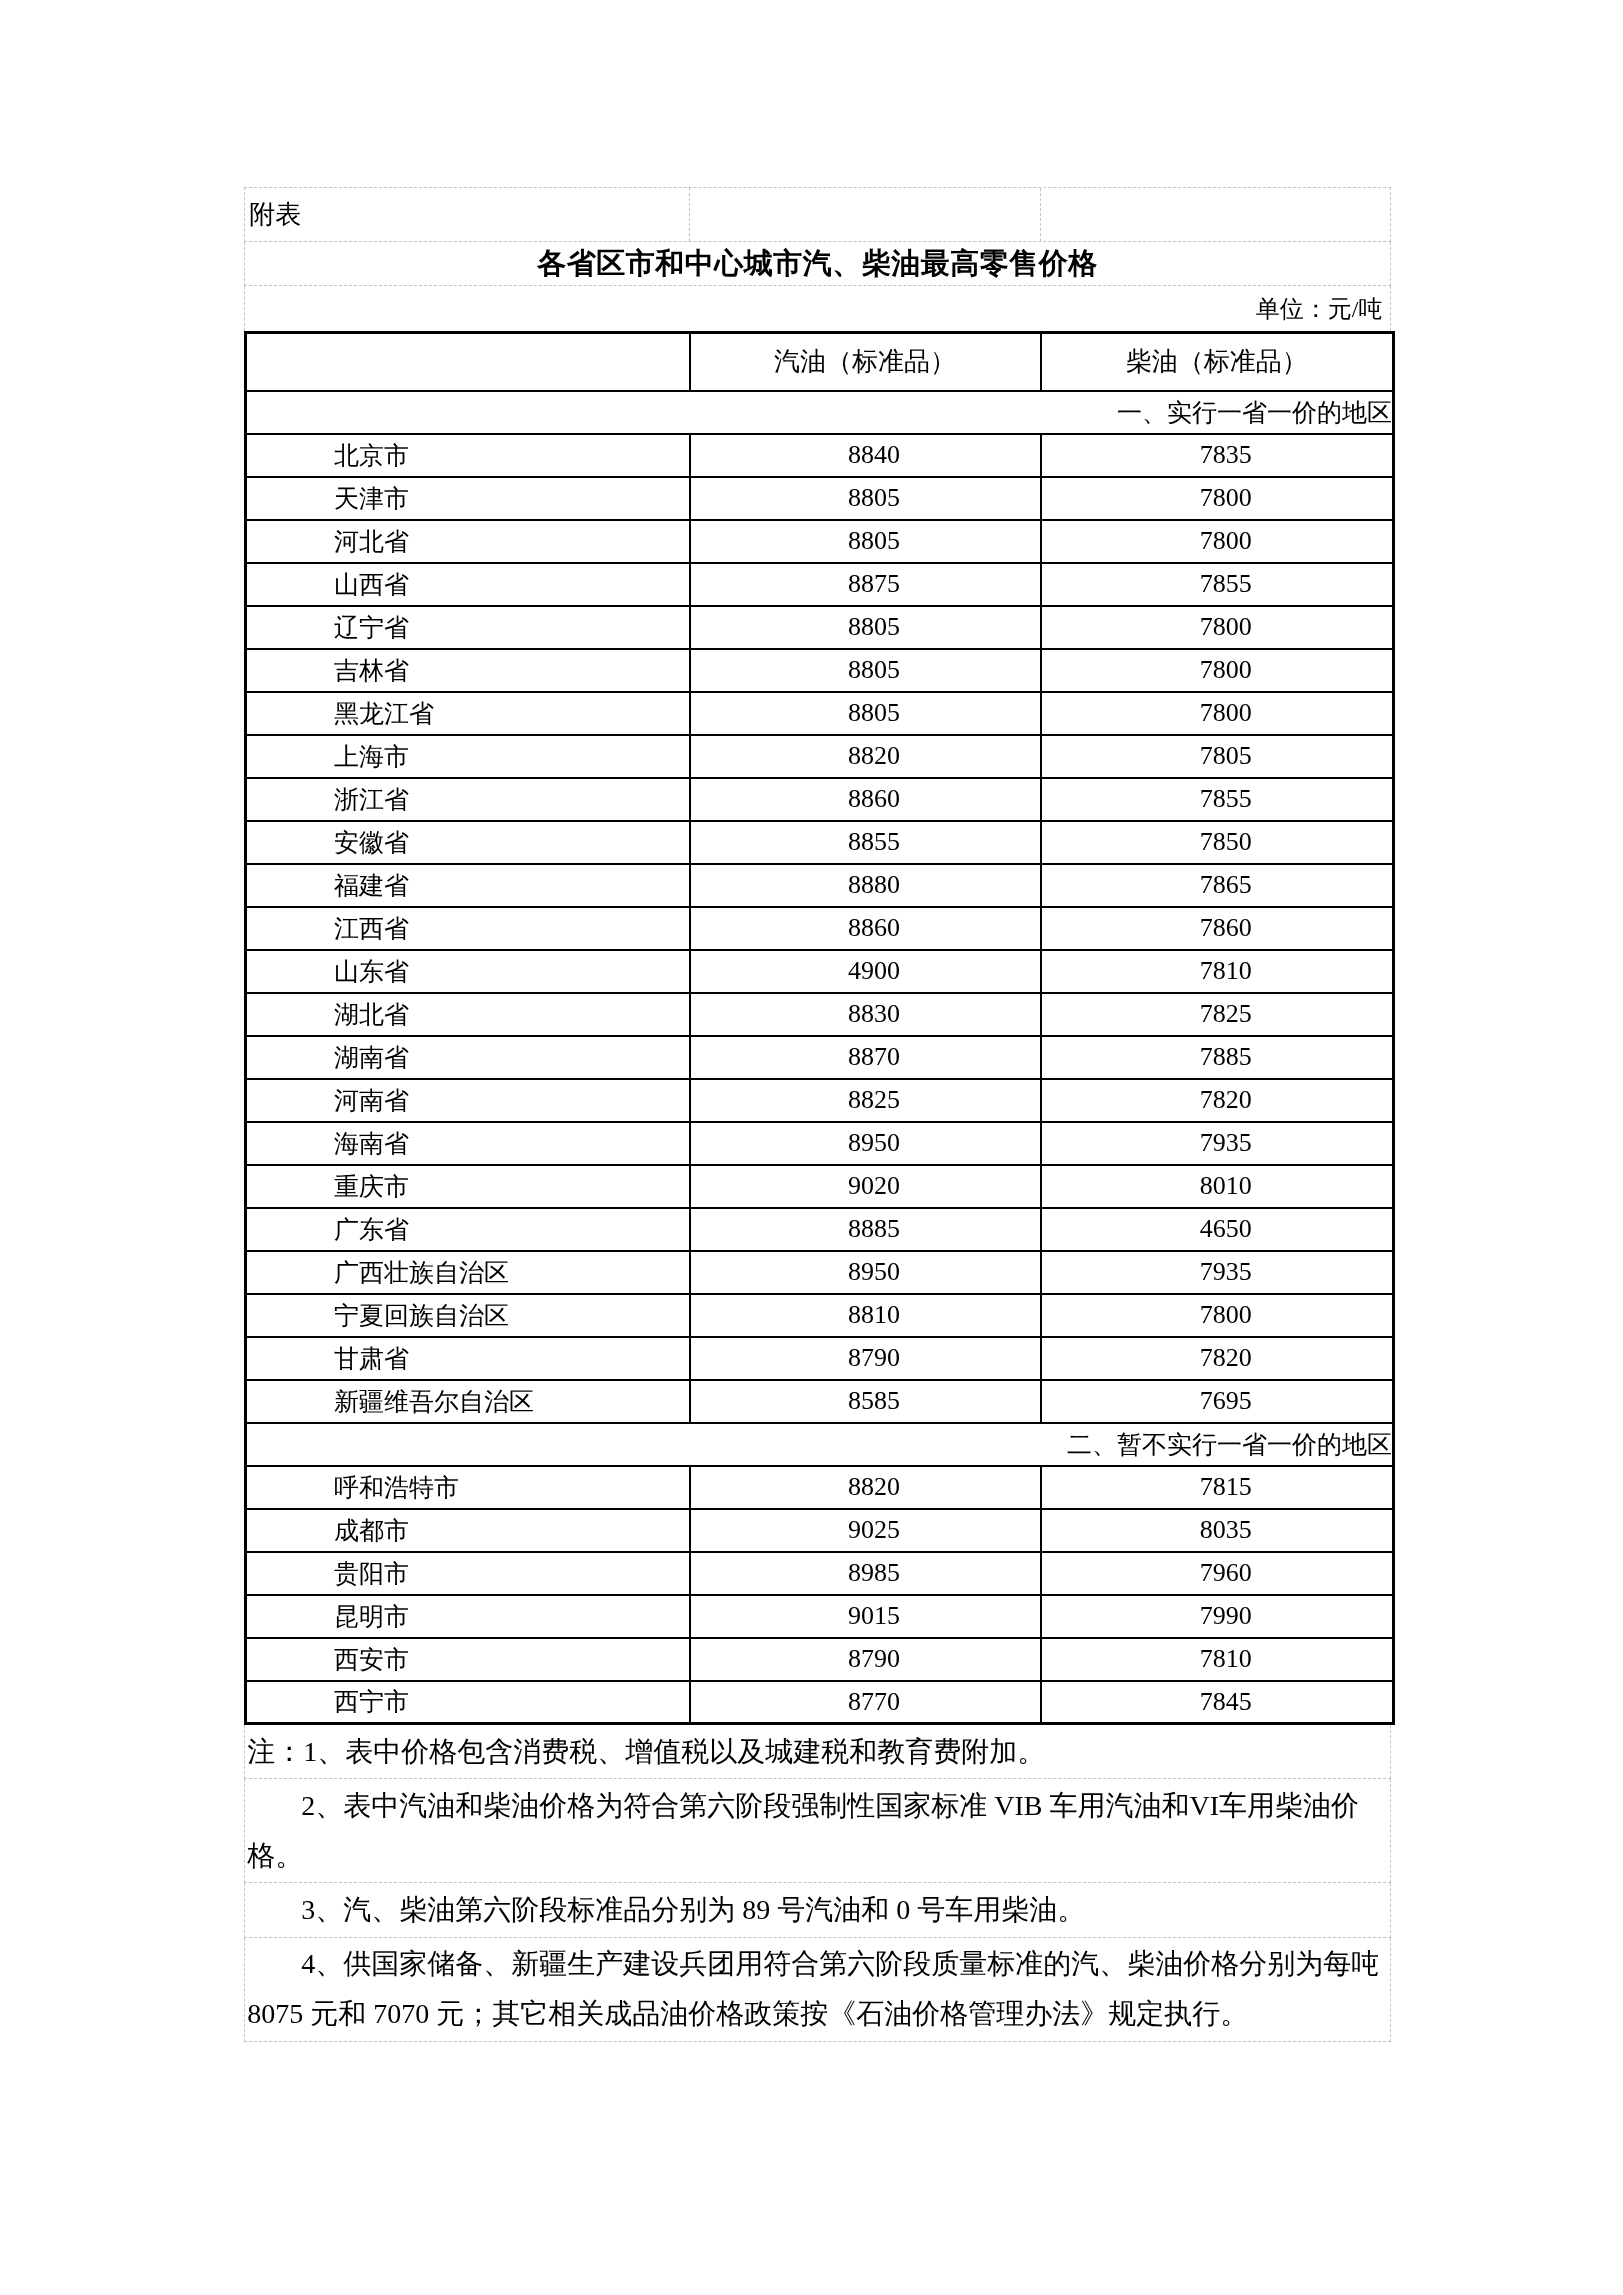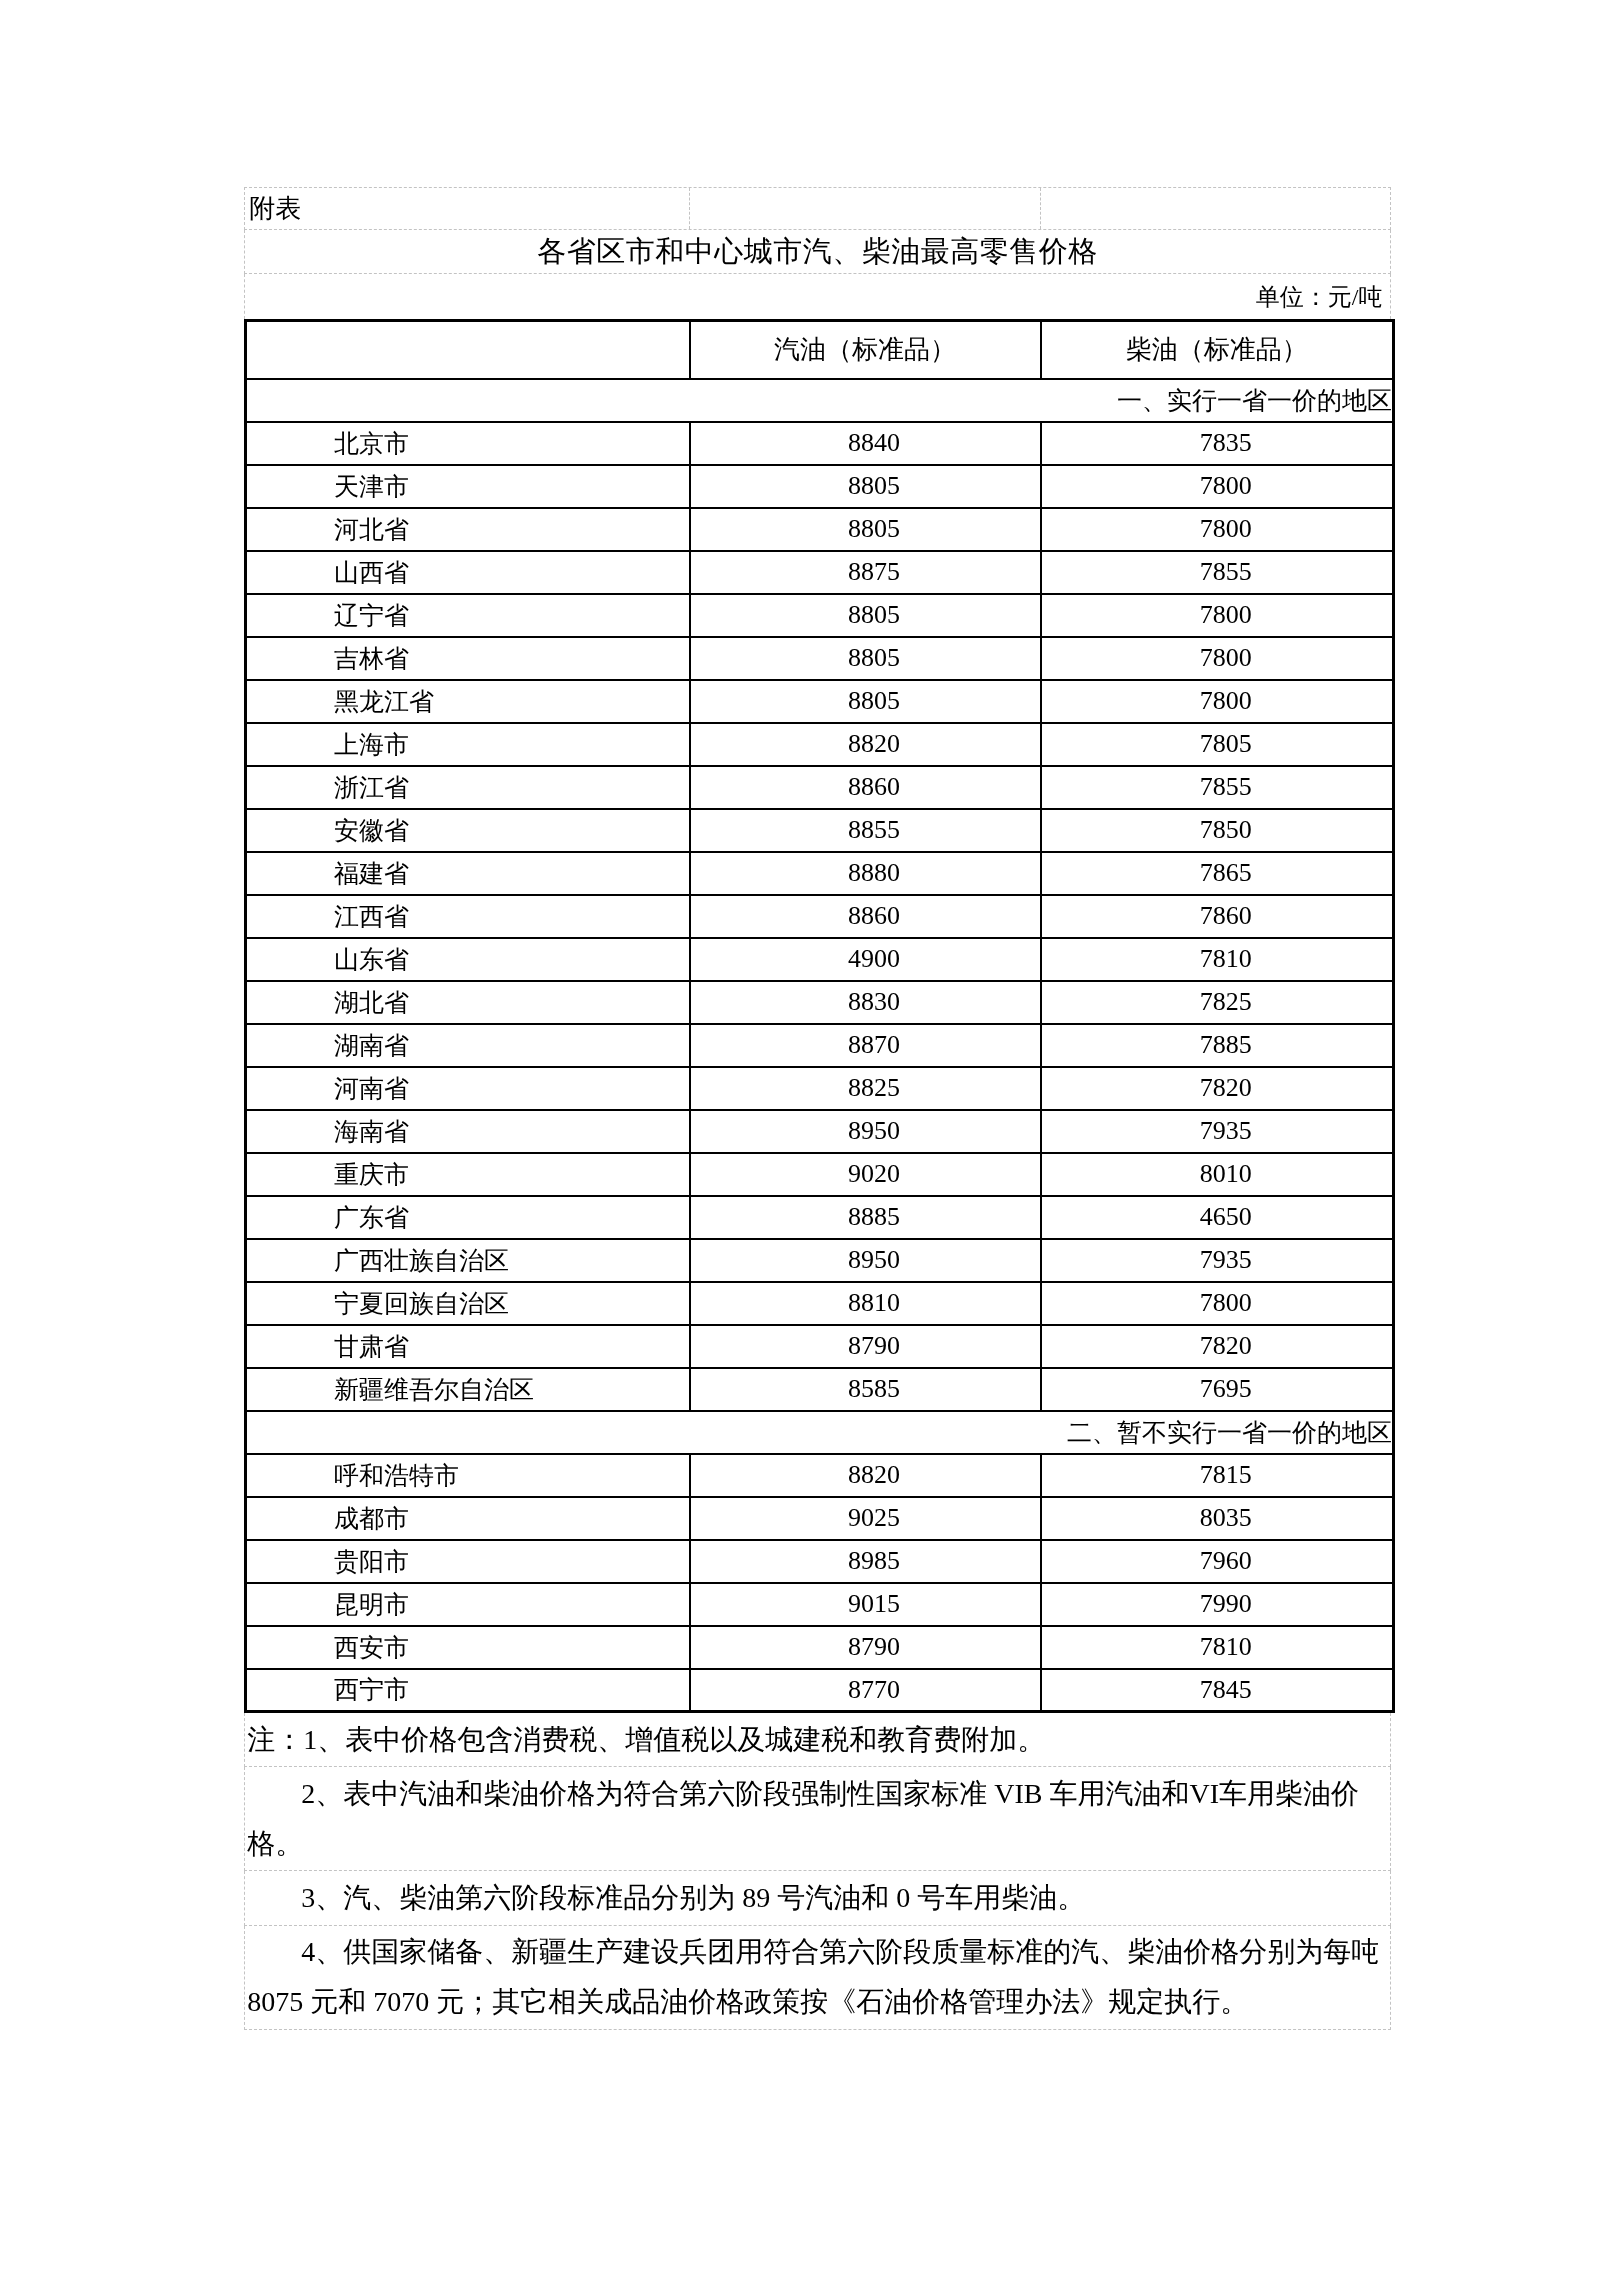--- a/index.html
+++ b/index.html
@@ -23,38 +23,38 @@
   }
 
   
   .top-grid { width:100%; }
   .tg-row {
     display:flex;
     border-left:1.1px dashed #c3c3c3;
     border-right:1.1px dashed #c3c3c3;
   }
   .appendix-row {
-    height:43px;
+    height:55px;
     border-top:1.1px dashed #c3c3c3;
     border-bottom:1.1px dashed #c3c3c3;
   }
   .appendix-row .cell { display:flex; align-items:center; height:100%; }
   .appendix-row .c1 { width:444px; font-size:26px; padding-left:4.3px; }
   .appendix-row .c2 { width:351px; border-left:1.1px dashed #c3c3c3; }
   .appendix-row .c3 { flex:1; border-left:1.1px dashed #c3c3c3; }
   .title-row {
     height:44px;
     border-bottom:1.1px dashed #c3c3c3;
     display:flex;
     align-items:center;
     justify-content:center;
   }
   .doc-title {
     font-family:"Liberation Sans","DejaVu Sans",sans-serif;
-    font-weight:400;
+    font-weight:700;
     font-size:29px;
     letter-spacing:0.5px;
   }
   .unit-row {
     height:45px;
     display:flex;
     align-items:center;
     justify-content:flex-end;
   }
   .unit-label { font-size:24px; padding-right:7.6px; }

